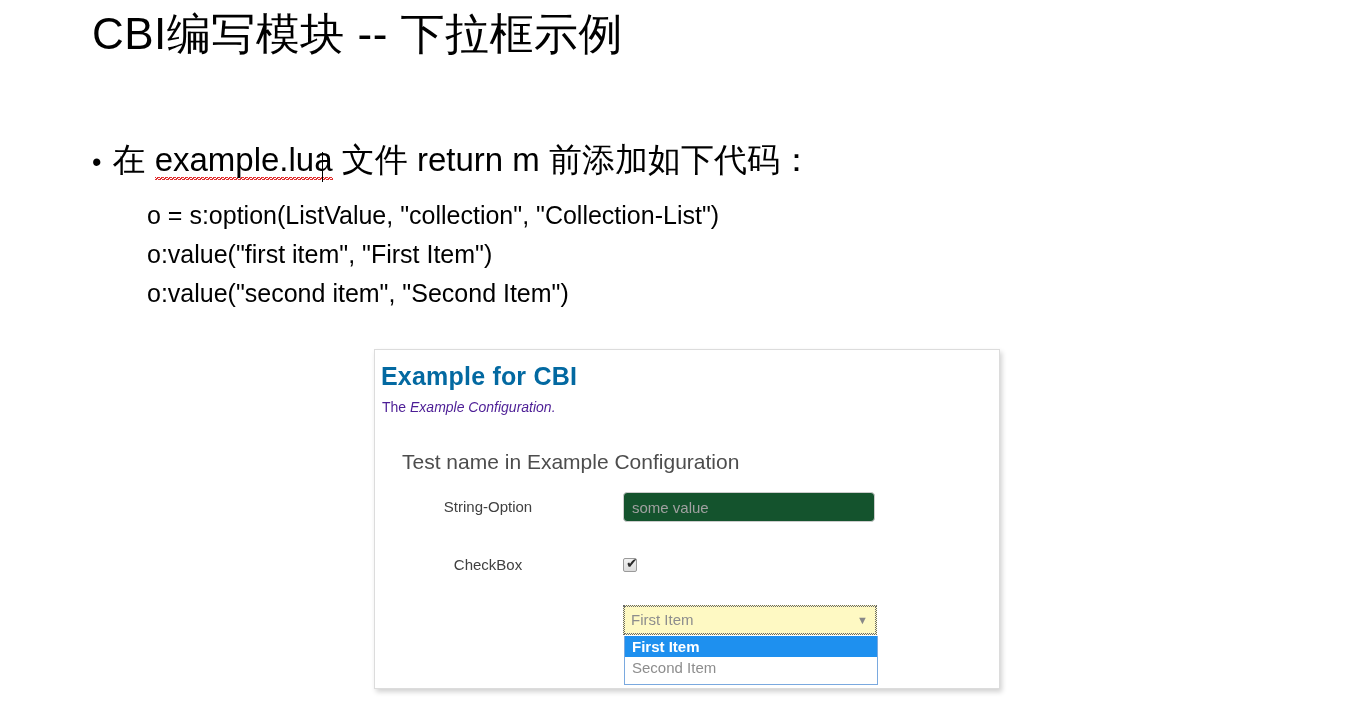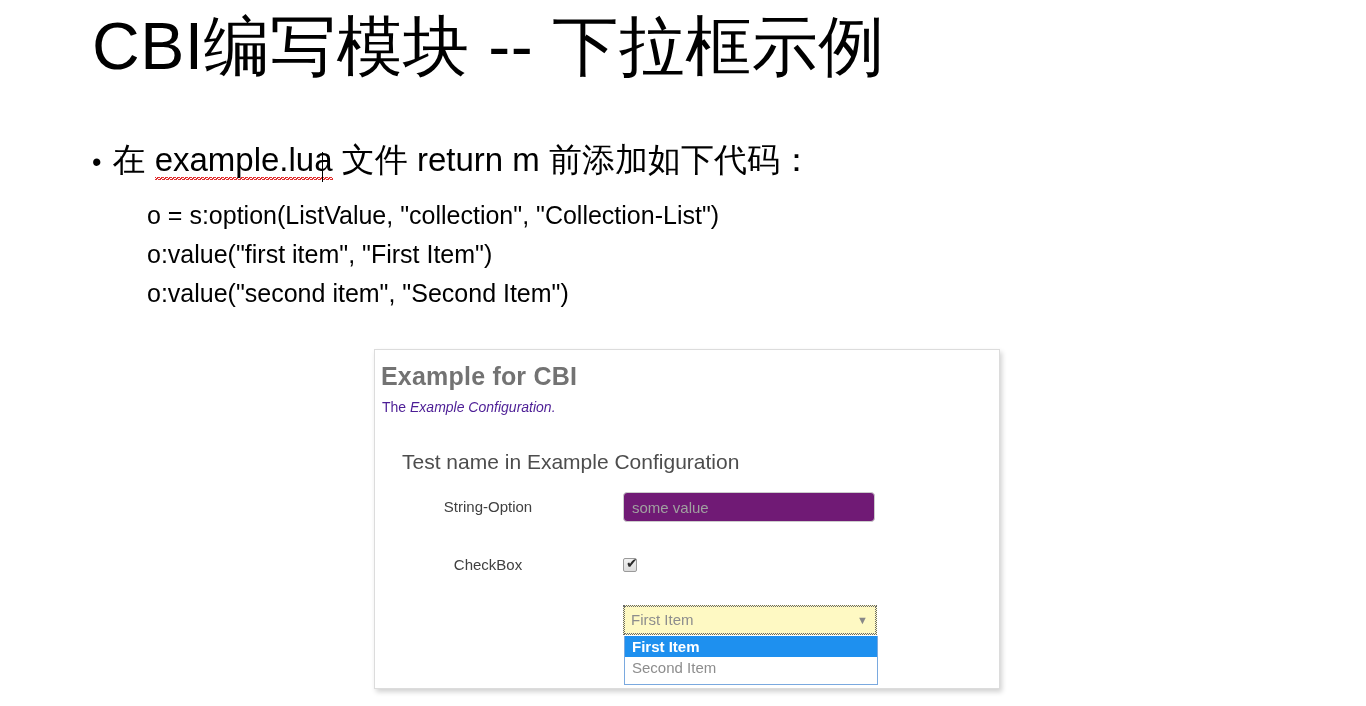--- a/index.html
+++ b/index.html
@@ -14,21 +14,21 @@
     font-family: "Liberation Sans", "DejaVu Sans", sans-serif;
     overflow: hidden;
     position: relative;
   }
 
   
   .slide-title {
     position: absolute;
     left: 92px;
     top: 8px;
-    font-size: 66px;
+    font-size: 44px;
     line-height: 1.18;
     font-weight: 400;
     color: #000000;
     letter-spacing: 0.5px;
     white-space: nowrap;
   }
 
   
   .bullet-row {
     position: absolute;
@@ -100,21 +100,21 @@
     box-sizing: border-box;
     overflow: hidden;
   }
 
   .cbi-heading {
     position: absolute;
     left: 6px;
     top: 12px;
     font-size: 25px;
     font-weight: bold;
-    color: #737373;
+    color: #0369a1;
     letter-spacing: 0.2px;
   }
   .cbi-subtitle {
     position: absolute;
     left: 7px;
     top: 49px;
     font-size: 14px;
     color: #4c1d95;
   }
   .cbi-subtitle .em { font-style: italic; }
@@ -154,21 +154,21 @@
     position: absolute;
     left: 248px;
   }
 
   .text-input {
     width: 252px;
     height: 30px;
     box-sizing: border-box;
     border: 1px solid #cccccc;
     border-radius: 4px;
-    background: #701a75;
+    background: #14532d;
     font-size: 15px;
     color: #a0a0a0;
     padding: 0 8px;
     line-height: 28px;
     font-family: "Liberation Sans", sans-serif;
     outline: none;
   }
   .text-input::placeholder { color: #a0a0a0; opacity: 1; }
 
   

